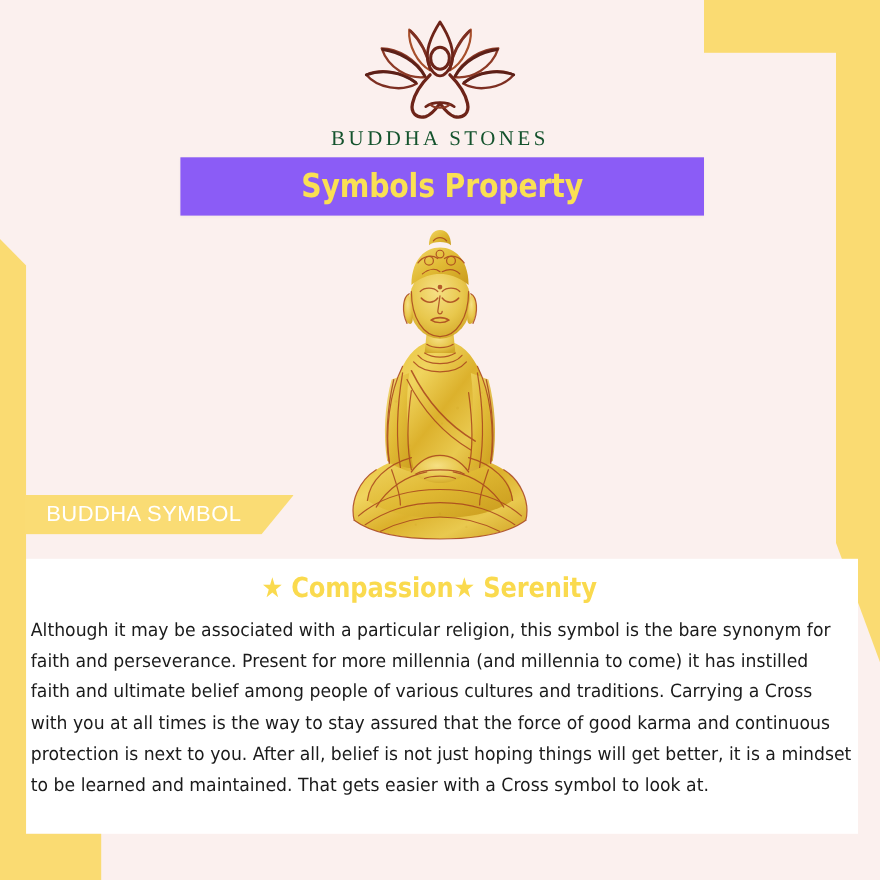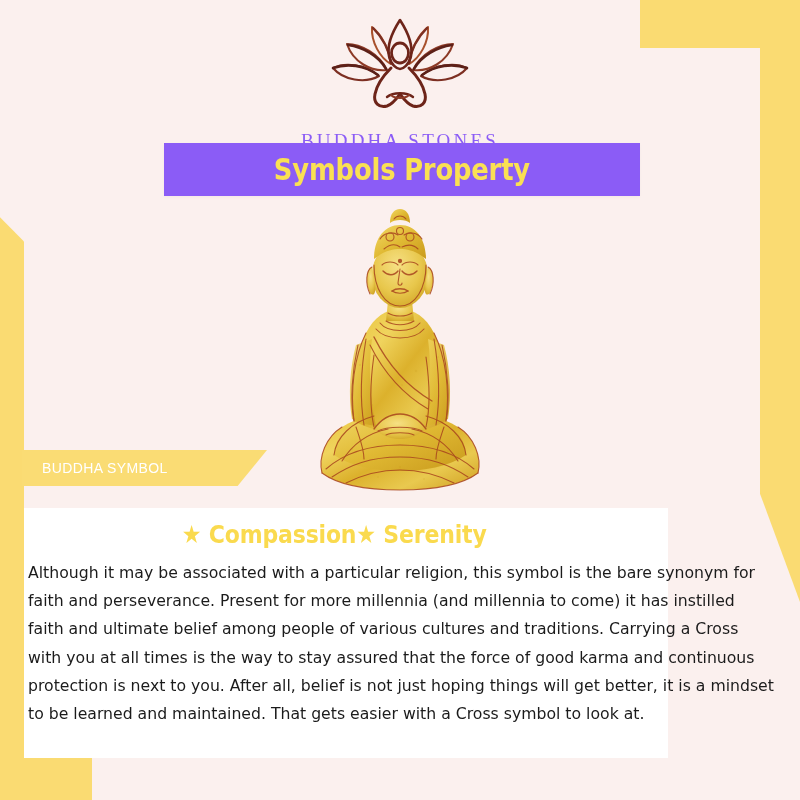--- a/index.html
+++ b/index.html
@@ -75,25 +75,25 @@
     z-index: 4;
   }
   .logo-mark {
     display: block;
     margin: 0 auto;
     width: 150px;
     height: 92px;
   }
   .logo-wordmark {
     display: block;
-    margin-top: 20px;
+    margin-top: 6px;
     font-family: "Liberation Serif", serif;
     font-size: 19px;
     letter-spacing: 3.2px;
-    color: #8b5cf6;
+    color: #14532d;
     font-weight: 400;
   }
 
   
   .title-banner {
     position: absolute;
     left: 164px;
     top: 143px;
     width: 476px;
     height: 53px;
@@ -135,32 +135,32 @@
     width: 245px;
     background: #fadc74;
     clip-path: polygon(0 0, 100% 0, 88% 100%, 0 100%);
     display: flex;
     align-items: center;
     z-index: 5;
   }
   .symbol-tag-label {
     padding-left: 20px;
     color: #ffffff;
-    font-size: 14px;
+    font-size: 20px;
     letter-spacing: 0.4px;
     font-weight: 400;
     white-space: nowrap;
   }
 
   
   .content-panel {
     position: absolute;
     left: 0;
     top: 508px;
-    width: 668px;
+    width: 780px;
     height: 250px;
     background: #ffffff;
     z-index: 2;
     padding: 0;
   }
 
   .subtitle-row {
     text-align: center;
     padding-top: 12px;
     white-space: nowrap;

